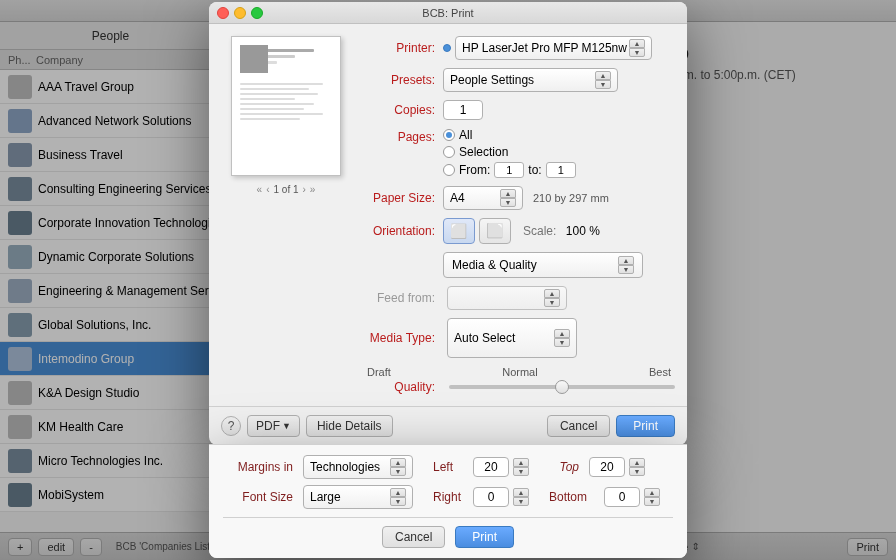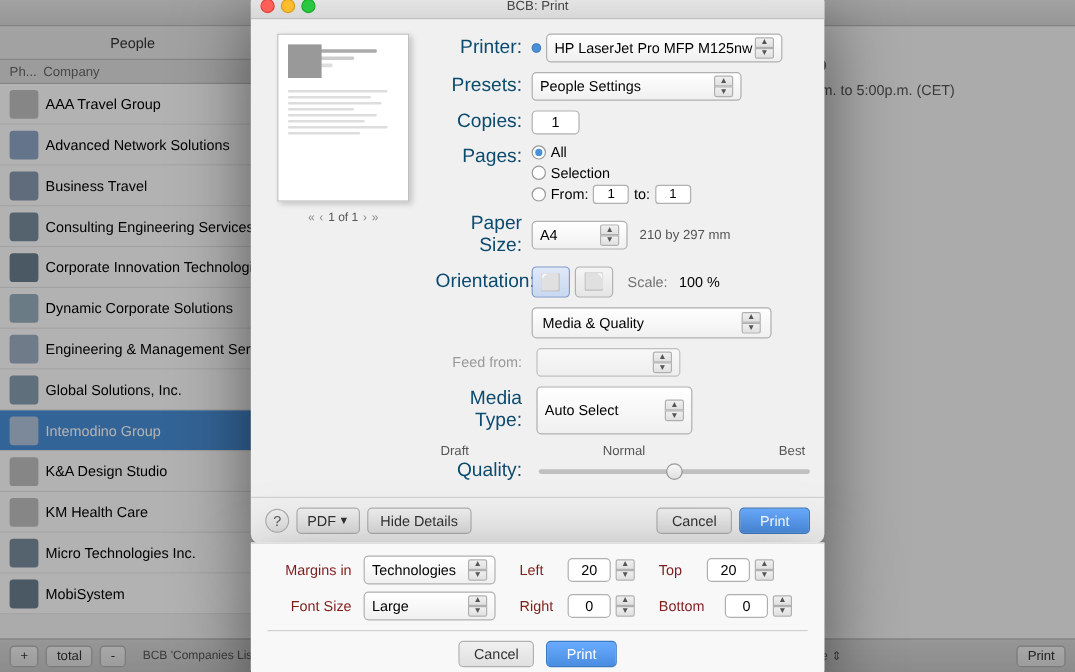--- a/index.html
+++ b/index.html
@@ -304,22 +304,22 @@
     }
     .form-row {
       display: flex;
       align-items: center;
       margin-bottom: 8px;
     }
     .form-label {
       width: 80px;
       text-align: right;
       padding-right: 8px;
-      font-size: 16px;
-      color: #0c4a6e;
+      font-size: 12px;
+      color: #b91c1c;
       flex-shrink: 0;
     }
     .form-control {
       flex: 1;
       display: flex;
       align-items: center;
     }
     .select-field {
       background: linear-gradient(to bottom, #fff, #f0f0f0);
       border: 1px solid #b0b0b0;
@@ -791,21 +791,21 @@
           <h2>Intemodino Group</h2>
           <p>Monday - Friday from 8:30a.m. to 5:00p.m. (CET)</p>
         </div>
       </div>
     </div>
 
   </div>
 
   <div class="bottom-toolbar">
     <button class="toolbar-btn">+</button>
-    <button class="toolbar-btn">total</button>
+    <button class="toolbar-btn">edit</button>
     <button class="toolbar-btn">-</button>
     <span class="bottom-status">BCB 'Companies List' | record: 9 | total: 60 |</span>
     <div class="search-bar">
       <span style="color:#aaa;font-size:11px;">All Co...</span>
     </div>
     <span style="margin-left:8px;font-size:11px;color:#555;display:flex;align-items:center;gap:3px;">
       <span>contains</span>
       <span style="font-size:10px;">⇕</span>
       <span style="margin-left:6px;">ignore case</span>
       <span style="font-size:10px;">⇕</span>
@@ -1023,21 +1023,21 @@
               </div>
             </div>
             <span class="detail-field-label" style="width:30px;text-align:left;margin-left:10px;">Left</span>
             <div class="detail-number-input">
               <input class="num-field" type="text" value="20" style="">
               <div class="select-stepper">
                 <div class="stepper-btn">▲</div>
                 <div class="stepper-btn">▼</div>
               </div>
             </div>
-            <span class="detail-field-label" style="width:30px;text-align:left;margin-left:10px;">Top</span>
+            <span class="detail-field-label" style="width:30px;text-align:right;margin-left:10px;font-style:italic;">Top</span>
             <div class="detail-number-input">
               <input class="num-field" type="text" value="20" style="">
               <div class="select-stepper">
                 <div class="stepper-btn">▲</div>
                 <div class="stepper-btn">▼</div>
               </div>
             </div>
           </div>
 
           <div class="detail-row">

